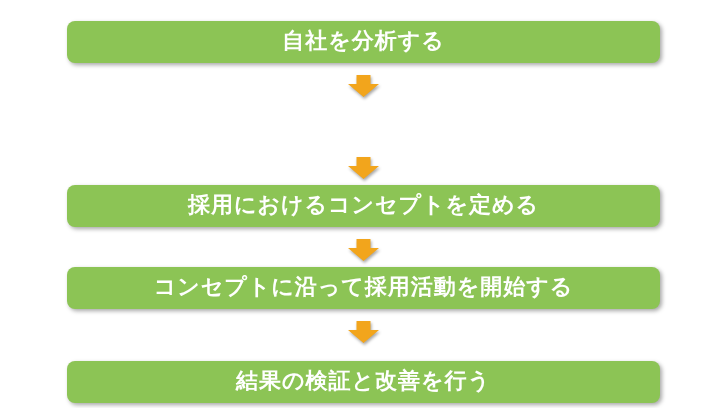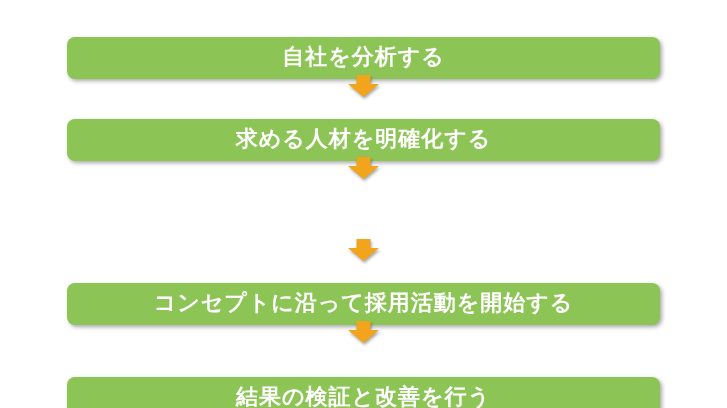--- a/index.html
+++ b/index.html
@@ -19,21 +19,20 @@
     position: absolute;
     left: 67px;
     width: 593px;
     height: 42px;
     background: var(--bar, #8CC455);
     border-radius: 8px;
     box-shadow: 2px 2px 4px rgba(0,0,0,0.35);
     display: flex;
     align-items: center;
     justify-content: center;
-    margin-top: 16px;
   }
   .step-label {
     color: var(--text, #ffffff);
     font-size: 22px;
     font-weight: bold;
     letter-spacing: 1px;
     white-space: nowrap;
     line-height: 1;
     padding-bottom: 2px;
   }
@@ -63,30 +62,30 @@
   <div class="step-bar top-1">
     <span class="step-label">自社を分析する</span>
   </div>
 
   <div class="arrow atop-1">
     <svg width="31" height="22" viewBox="0 0 31 22">
         <path class="arrow-path" d="M8.5 0 H22.5 V9 H31 L15.5 22 L0 9 H8.5 Z" fill="#F2A51C"></path>
       </svg>
   </div>
 
-  <div class="step-bar top-2">
-    <span class="step-label">求める人材を明確化する</span>
-  </div>
 
   <div class="arrow atop-2">
     <svg width="31" height="22" viewBox="0 0 31 22">
         <path class="arrow-path" d="M8.5 0 H22.5 V9 H31 L15.5 22 L0 9 H8.5 Z" fill="#F2A51C"></path>
       </svg>
   </div>
 
+  <div class="step-bar top-3">
+    <span class="step-label">採用におけるコンセプトを定める</span>
+  </div>
 
   <div class="arrow atop-3">
     <svg width="31" height="22" viewBox="0 0 31 22">
         <path class="arrow-path" d="M8.5 0 H22.5 V9 H31 L15.5 22 L0 9 H8.5 Z" fill="#F2A51C"></path>
       </svg>
   </div>
 
   <div class="step-bar top-4">
     <span class="step-label">コンセプトに沿って採用活動を開始する</span>
   </div>

